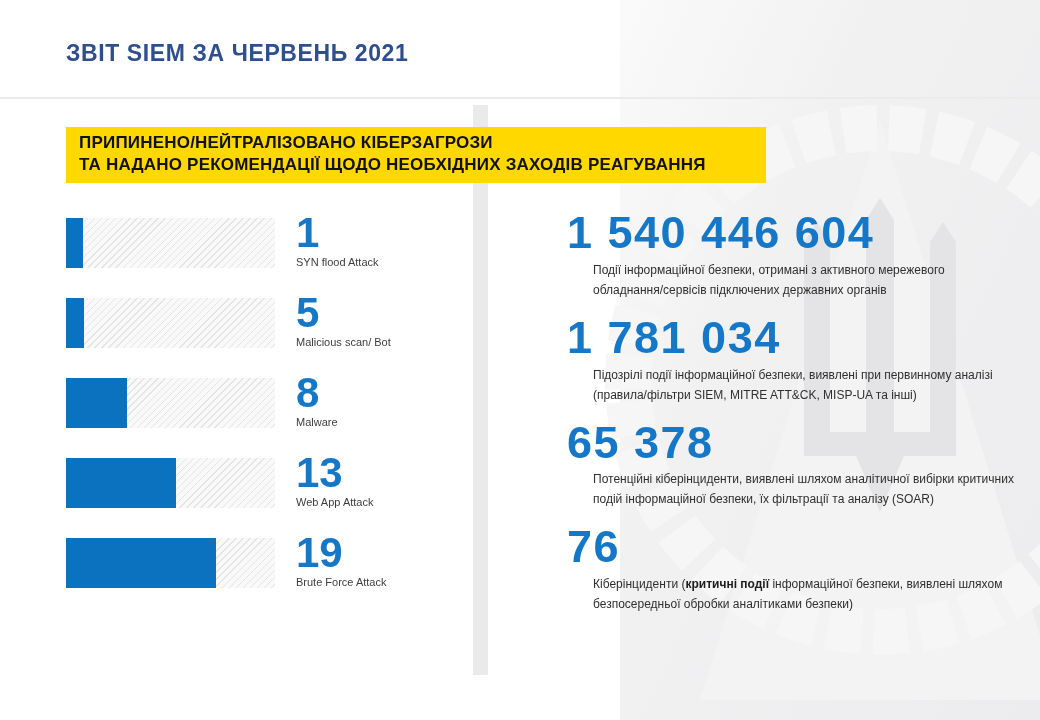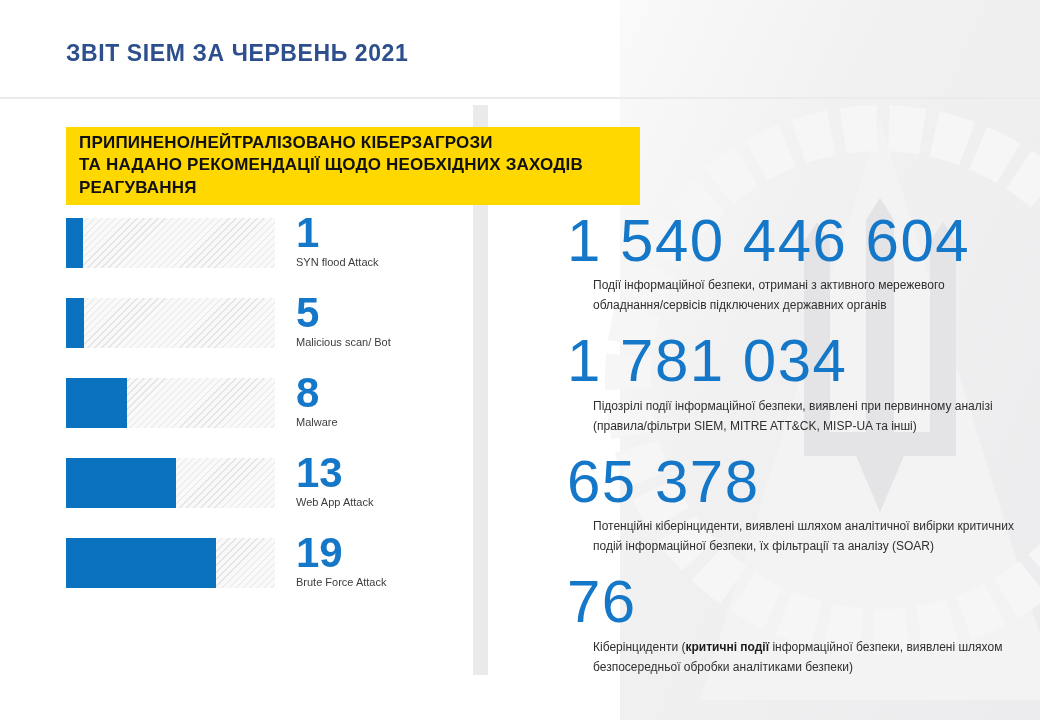--- a/index.html
+++ b/index.html
@@ -24,39 +24,39 @@
 
   
   .page-title{position:absolute;left:66px;top:40px;font-size:23px;font-weight:800;
     letter-spacing:.6px;color:var(--titleblue);}
   .logo{position:absolute;right:30px;top:14px;display:flex;align-items:center;gap:10px;}
   .logo-text{font-size:24px;letter-spacing:.5px;white-space:nowrap;}
   .logo-bold{font-weight:800;color:#27406b;}
   .logo-light{font-weight:400;color:#8d9cb0;}
 
   
-  .banner{position:absolute;left:66px;top:127px;width:574px;background:var(--yellow);
+  .banner{position:absolute;left:66px;top:127px;width:700px;background:var(--yellow);
     padding:5px 13px 6px;color:#111;}
   .banner div{font-size:17px;font-weight:700;line-height:1.32;letter-spacing:.2px;}
 
   
   .chart{position:absolute;left:66px;top:218px;width:440px;}
   .chart-row{display:flex;align-items:flex-start;margin-bottom:30px;}
   .bar-track{width:209px;height:50px;flex:none;
     background:repeating-linear-gradient(135deg,#e4e4e4 0,#e4e4e4 1px,#f9f9f9 1px,#f9f9f9 5px);}
   .bar-fill{height:100%;background:var(--barblue);width:0;}
   .bar-info{margin-left:21px;margin-top:-6px;}
   .bar-value{font-size:42px;font-weight:800;line-height:1.0;color:var(--blue);}
   .bar-label{font-size:11px;color:var(--label);margin-top:2px;white-space:nowrap;}
 
   
   .stats{position:absolute;left:567px;top:210px;width:450px;}
   .stat{margin-bottom:15px;}
   .stat:nth-child(4){margin-top:10px;}
-  .stat-value{font-size:60px;font-weight:400;letter-spacing:1.5px;line-height:1.04;
+  .stat-value{font-size:45px;font-weight:700;letter-spacing:1.5px;line-height:1.04;
     color:var(--blue);margin-bottom:3px;white-space:nowrap;}
   .stat-desc{font-size:12px;line-height:20px;color:var(--ink);margin-left:26px;}
   .stat-desc b{font-weight:700;color:#1c1c1c;}
 </style>
 </head>
 <body>
 
 <div class="slide">
 
   <div class="bg-panel"></div>

